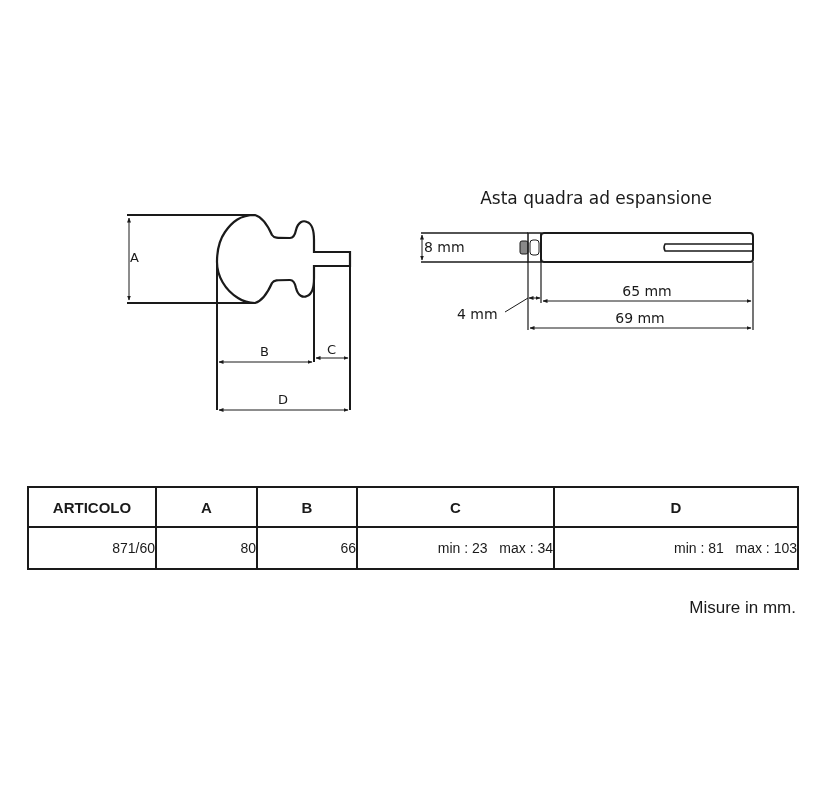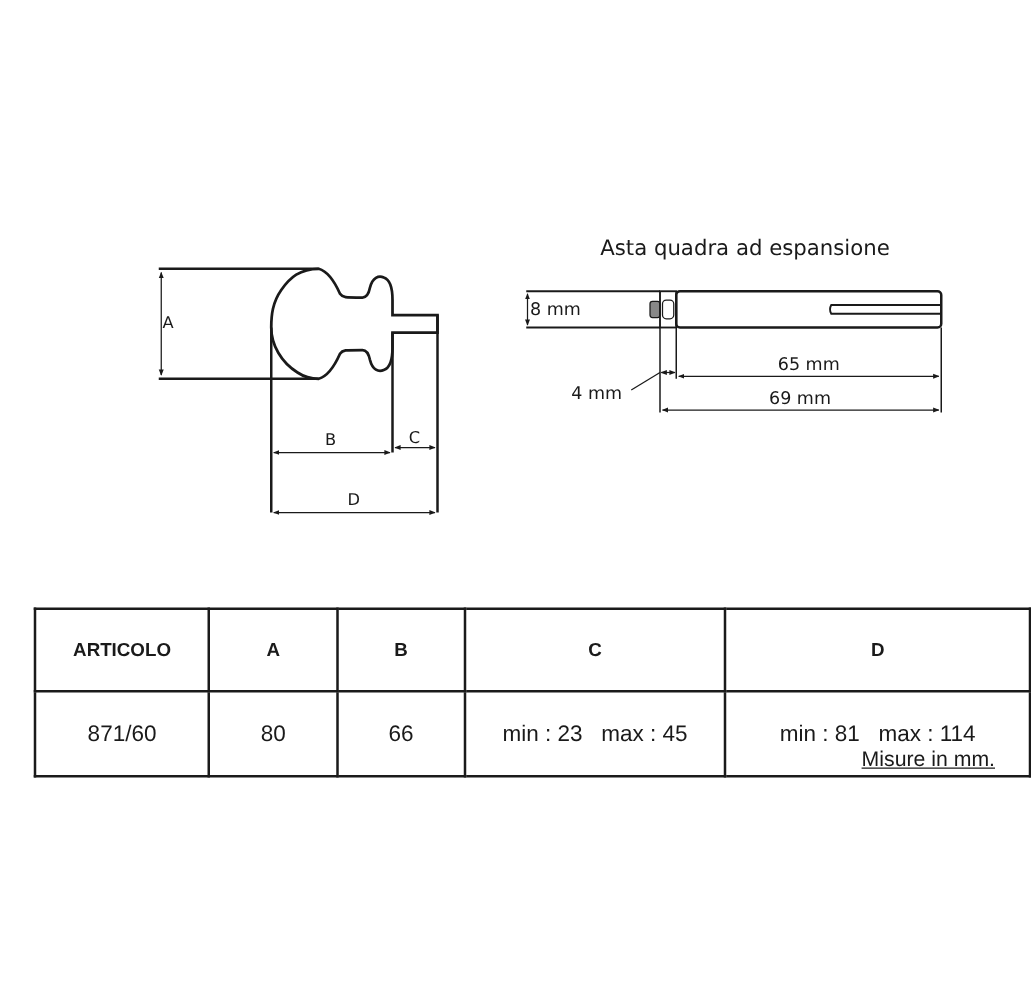--- a/index.html
+++ b/index.html
@@ -3,25 +3,25 @@
 <meta charset="utf-8">
 <style>
   html, body { margin: 0; padding: 0; background: #ffffff; }
   body { width: 825px; height: 800px; position: relative; overflow: hidden;
          font-family: "DejaVu Sans", sans-serif; color: #1a1a1a; }
   svg.drawing { position: absolute; left: 0; top: 0; }
   .dim-label { font-family: "DejaVu Sans", sans-serif; fill: #1a1a1a; }
   .spec-table { position: absolute; left: 27px; top: 486px; border-collapse: collapse;
                 font-family: "Liberation Sans", sans-serif; }
   .spec-table td, .spec-table th { border: 2px solid #1a1a1a; text-align: center;
-                padding: 13px; color: #1a1a1a; }
+                padding: 0; color: #1a1a1a; }
   .spec-table th { font-weight: bold; font-size: 15px; height: 38px; }
-  .spec-table td { font-size: 18px; height: 40px; }
+  .spec-table td { font-size: 14px; height: 40px; text-align: right; }
   .note { position: absolute; right: 29px; top: 598px; font-size: 17px;
-          font-family: "Liberation Sans", sans-serif; color: #1a1a1a; text-decoration: underline; }
+          font-family: "Liberation Sans", sans-serif; color: #1a1a1a; }
 </style>
 </head>
 <body>
 
 <svg class="drawing" width="825" height="480" viewBox="0 0 825 480">
   <defs>
     <marker id="arr" viewBox="0 0 10 10" refX="9" refY="5" markerWidth="5" markerHeight="5" orient="auto-start-reverse">
       <path d="M0,1 L10,5 L0,9 z" fill="#1a1a1a"></path>
     </marker>
   </defs>
@@ -109,19 +109,19 @@
     <th style="width:126px">ARTICOLO</th>
     <th style="width:99px">A</th>
     <th style="width:98px">B</th>
     <th style="width:195px">C</th>
     <th style="width:242px">D</th>
   </tr>
   <tr>
     <td>871/60</td>
     <td>80</td>
     <td>66</td>
-    <td style="white-space:pre">min : 23   max : 45</td>
-    <td style="white-space:pre">min : 81   max : 114</td>
+    <td style="white-space:pre">min : 23   max : 34</td>
+    <td style="white-space:pre">min : 81   max : 103</td>
   </tr>
 </tbody>
   </table>
 
 <div class="note">Misure in mm.</div>
 
 </body></html>

